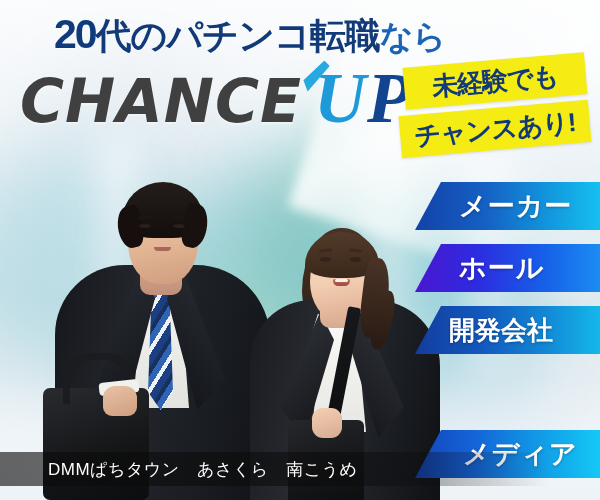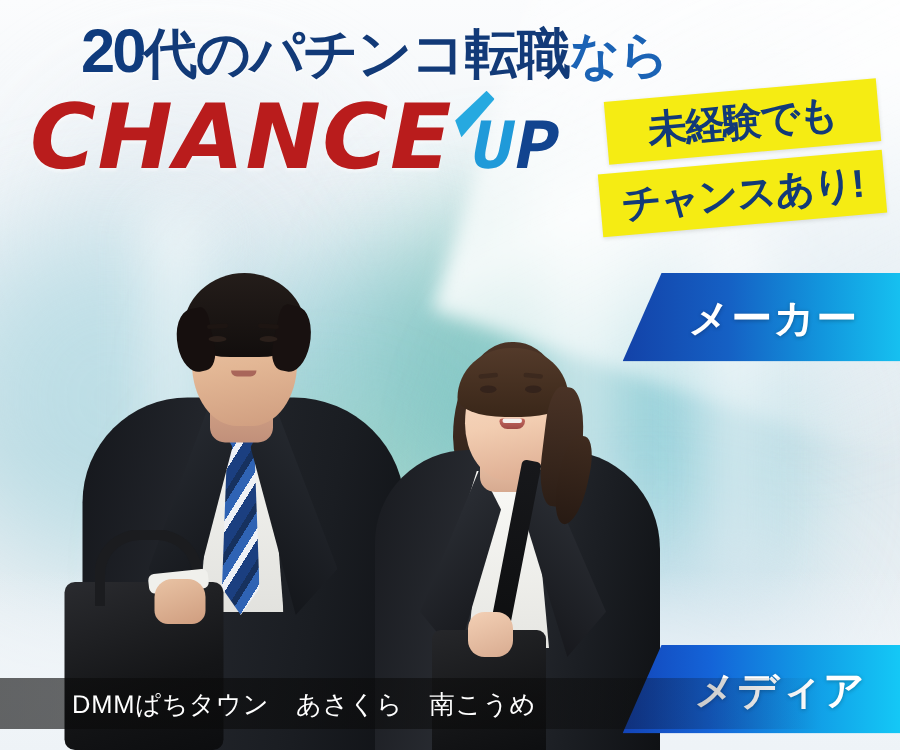--- a/index.html
+++ b/index.html
@@ -253,27 +253,27 @@
   }
   .headline .num{font-size:41px;color:#0f3b7d;letter-spacing:-2px;margin-left:32px;}
   .headline .tail{color:#1b63b5;font-size:33px;}
 
   .logo{
     position:absolute;left:20px;top:62px;white-space:nowrap;line-height:1;
   }
   .logo .word{
     font-family:"DejaVu Sans",sans-serif;
     font-size:60px;font-weight:bold;font-style:italic;
-    color:#b91c1c;letter-spacing:1px;
+    color:#404040;letter-spacing:1px;
     text-shadow:0 2px 2px rgba(255,255,255,.45);
     text-align:center;
   }
   .logo .up{
-    font-family:Liberation Mono, monospace;
-    font-size:48px;font-weight:bold;font-style:italic;
+    font-family:Liberation Serif, serif;
+    font-size:72px;font-weight:bold;font-style:italic;
     color:#12448f;letter-spacing:1px;margin-left:12px;position:relative;
   }
   .logo .up .u{color:#1f9ad9;}
   .up-swoosh{
     position:absolute;left:303px;top:60px;width:26px;height:32px;
     background:#26a9e0;
     clip-path:polygon(78% 0,100% 16%,22% 100%,3% 66%);
     transform:rotate(4deg);
   }
 
@@ -289,21 +289,21 @@
     transform:rotate(-5deg);letter-spacing:-1px;
   }
   .badge2{
     left:400px;top:108px;width:190px;height:42px;font-size:26px;
     transform:rotate(-5deg);letter-spacing:-1px;
   }
 
   
   .cats{position:absolute;left:0;top:0;width:600px;height:500px;}
   .cat{
-    position:absolute;right:0;height:59px;width:185px;
+    position:absolute;right:0;height:48px;width:185px;
     display:flex;align-items:center;
     clip-path:polygon(26px 0,100% 0,100% 100%,0 100%);
     box-shadow:0 1px 4px rgba(0,0,0,.18);
   }
   .cat span{
     color:#ffffff;font-weight:bold;font-size:27px;letter-spacing:1px;
     margin-left:44px;white-space:nowrap;
     text-shadow:0 1px 3px rgba(0,0,0,.28);
   }
   .cat.c3 span{font-size:26px;margin-left:34px;letter-spacing:0px;}
@@ -408,20 +408,26 @@
       <span>未経験でも</span>
     </div>
   <div class="badge badge2">
       <span>チャンスあり!</span>
     </div>
 
   <div class="cats">
     <div class="cat c1">
         <span>メーカー</span>
       </div>
+    <div class="cat c2">
+        <span>ホール</span>
+      </div>
+    <div class="cat c3">
+        <span>開発会社</span>
+      </div>
     <div class="cat c5">
         <span>メディア</span>
       </div>
   </div>
 
   <div class="caption">
       <span>DMMぱちタウン　あさくら　南こうめ</span>
     </div>
 
 </div>

